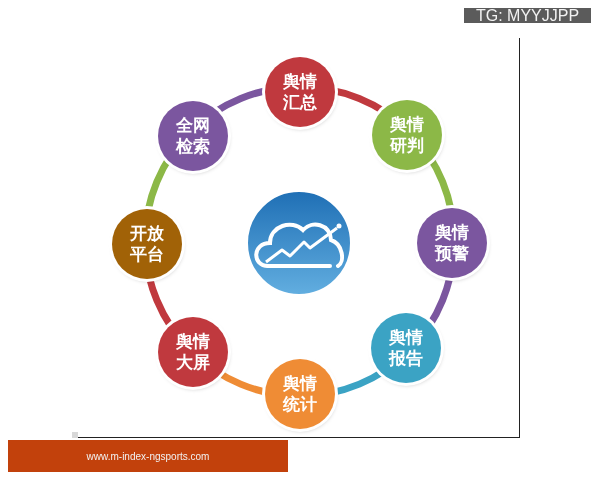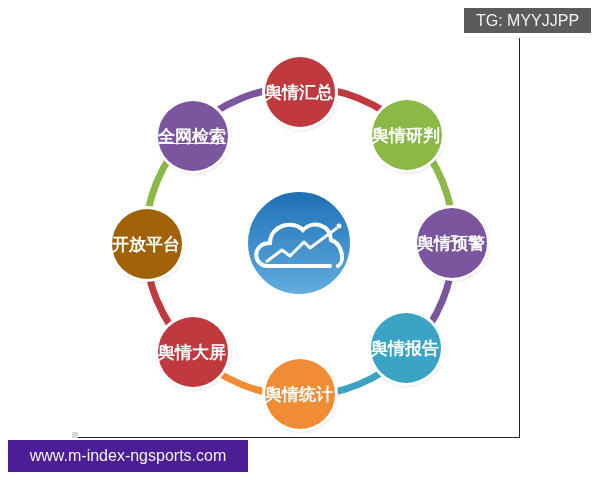--- a/index.html
+++ b/index.html
@@ -1,29 +1,29 @@
 <!DOCTYPE html>
 <html><head>
 <meta charset="utf-8">
 <style>
   html, body { margin:0; padding:0; }
   body { width:600px; height:480px; background:#ffffff; position:relative; overflow:hidden;
          font-family:"DejaVu Sans", sans-serif; }
   .frame-line-v { position:absolute; left:519px; top:38px; width:1px; height:399px; background:#222; }
   .frame-line-h { position:absolute; left:78px; top:437px; width:442px; height:1px; background:#222; }
   .tiny-marker { position:absolute; left:72px; top:432px; width:6px; height:6px; background:#d8d8d8; }
-  .tag-top { position:absolute; left:464px; top:8px; width:127px; height:25px; background:#5b5b5b;
+  .tag-top { position:absolute; left:464px; top:8px; width:127px; height:15px; background:#5b5b5b;
              color:#f2f2f2; font-family:"Liberation Sans", sans-serif; font-size:16px;
              display:flex; align-items:center; justify-content:center; }
-  .tag-bottom { position:absolute; left:8px; top:440px; width:240px; height:32px; background:#4c1d95;
-                color:#f2f2f2; font-family:"Liberation Sans", sans-serif; font-size:16px;
+  .tag-bottom { position:absolute; left:8px; top:440px; width:280px; height:32px; background:#c2410c;
+                color:#f2f2f2; font-family:"Liberation Sans", sans-serif; font-size:10px;
                 display:flex; align-items:center; justify-content:center; }
   svg.diagram { position:absolute; left:0; top:0; }
   .node { position:absolute; width:70px; height:70px; border-radius:50%;
-          display:flex; flex-direction:row; align-items:center; 
+          display:flex; flex-direction:column; align-items:center; justify-content:center;
           color:#fff; font-weight:bold; font-size:17px; line-height:21px;
           box-shadow:0 0 0 3px #fff, 1px 2px 4px rgba(0,0,0,0.25); }
   .node span { display:block; letter-spacing:0px; }
 </style>
 </head>
 <body>
 
 <div class="frame-line-v"></div>
 <div class="frame-line-h"></div>
 <div class="tiny-marker"></div>
@@ -75,19 +75,19 @@
   <span>统计</span>
 </div>
 <div class="node" style="left:158px;top:317px;background:#c0393e;">
   <span>舆情</span>
   <span>大屏</span>
 </div>
 <div class="node" style="left:112px;top:209px;background:#a16207;">
   <span>开放</span>
   <span>平台</span>
 </div>
-<div class="node" style="left:158px;top:101px;background:#7b569f;text-decoration:underline;">
+<div class="node" style="left:158px;top:101px;background:#7b569f;">
   <span>全网</span>
   <span>检索</span>
 </div>
 
 <div class="tag-top">TG: MYYJJPP</div>
 <div class="tag-bottom">www.m-index-ngsports.com</div>
 
 </body></html>

